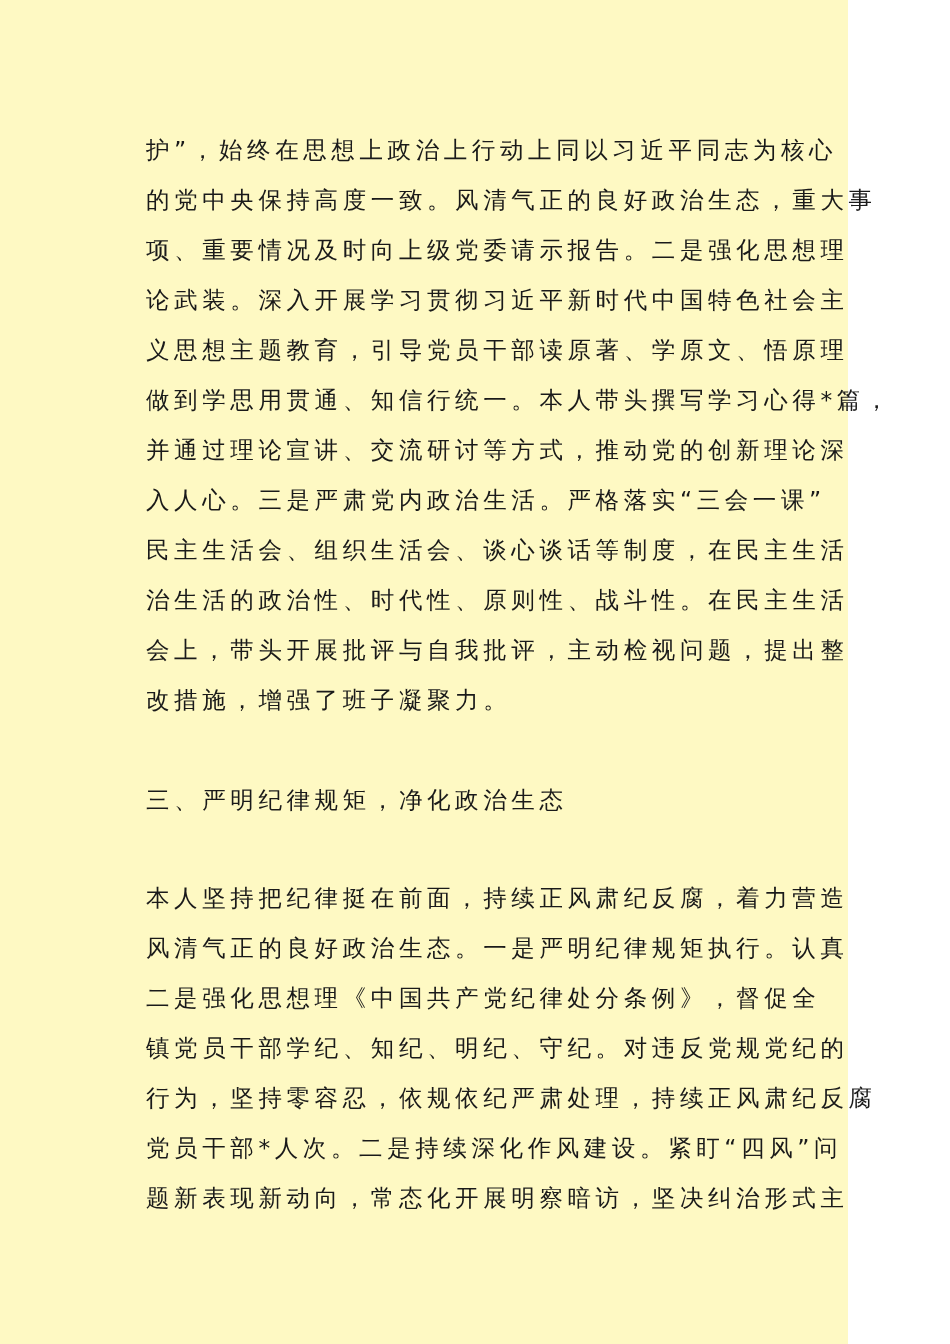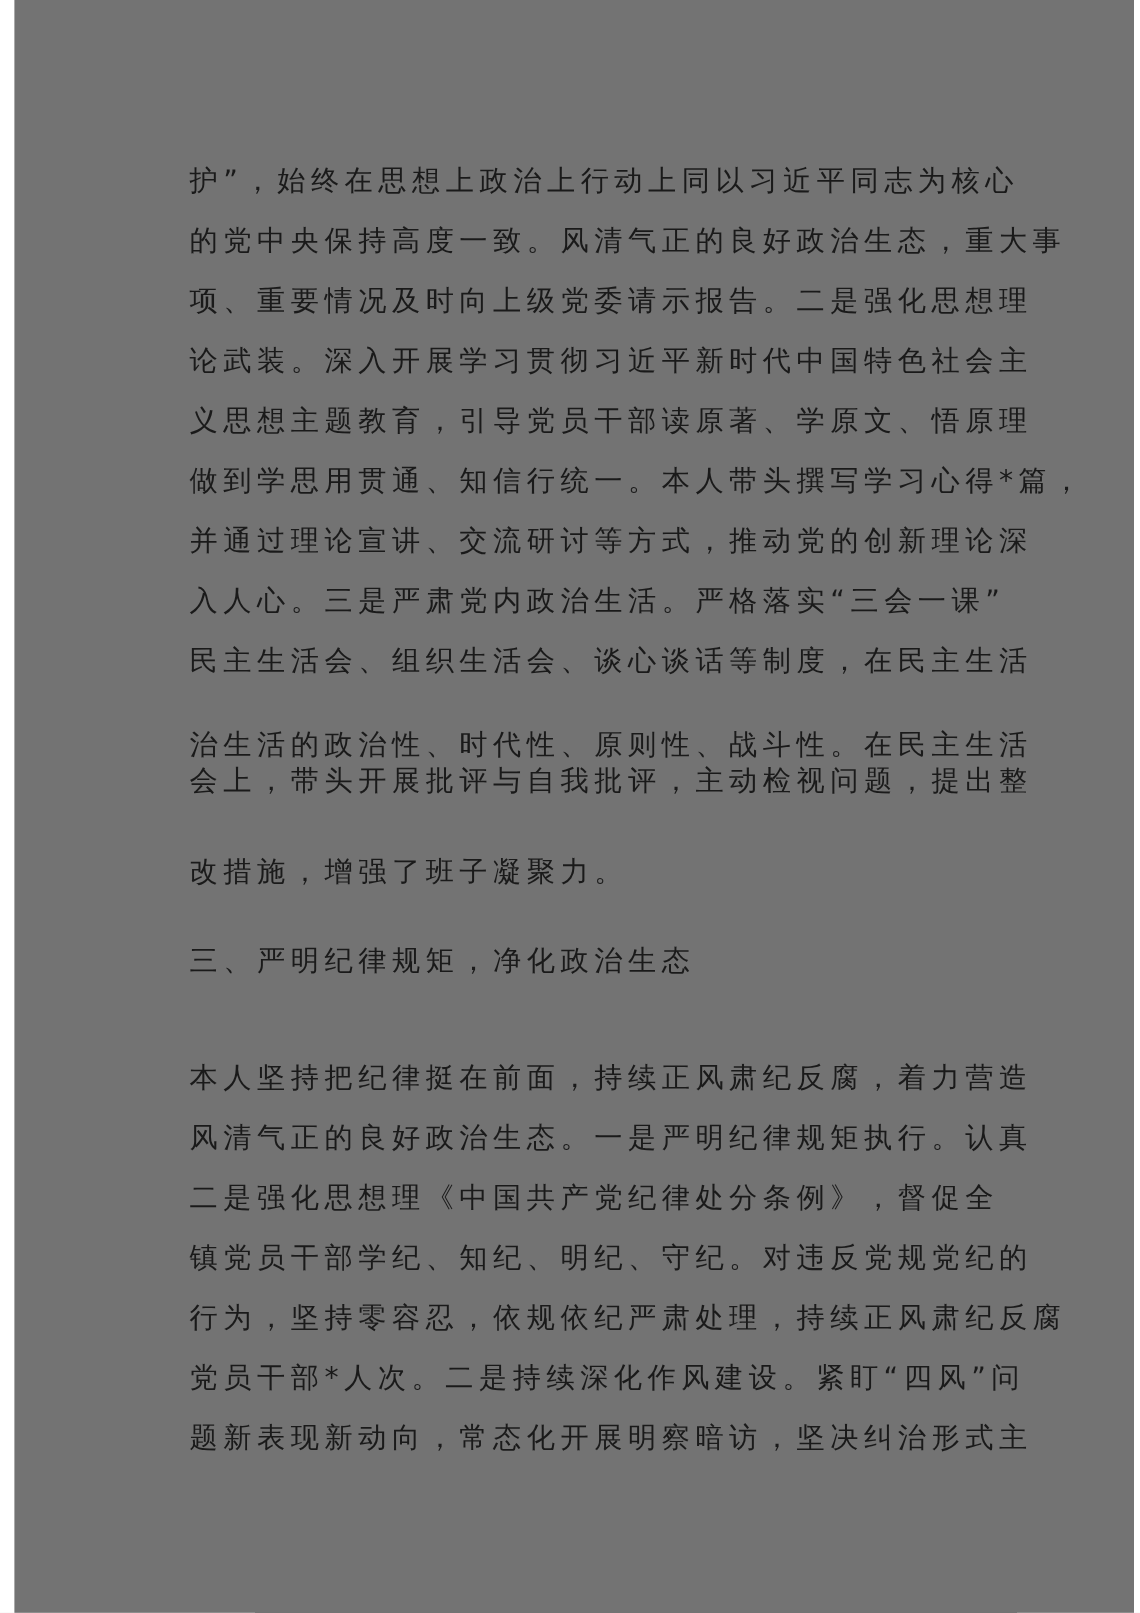--- a/index.html
+++ b/index.html
@@ -10,40 +10,39 @@
     body {
       width: 950px;
       height: 1344px;
       position: relative;
       overflow: hidden;
       font-family: "DejaVu Sans", "Liberation Sans", sans-serif;
       color: #1a1a1a;
     }
     .page {
       position: absolute;
-      left: 12px; top: 0;
-      width: 933px;
+      left: 0; top: 0;
+      width: 848px;
       height: 1344px;
-      background: #737373;
+      background: #fef9c3;
     }
     .line {
       position: absolute;
       left: 146px;
       width: 660px;
       height: 36px;
       font-size: 23.5px;
       line-height: 36px;
       white-space: nowrap;
       letter-spacing: 4.6px;
       text-align: justify;
       text-align-last: justify;
     }
     .line.last {
       text-align-last: left;
-      margin-top: 26px;
     }
     .heading {
       position: absolute;
       left: 146px;
       height: 36px;
       font-size: 23.5px;
       line-height: 36px;
       white-space: nowrap;
       letter-spacing: 4.6px;
     }
@@ -56,21 +55,21 @@
   <div>
     <div class="line" style="top:132px;">护”，始终在思想上政治上行动上同以习近平同志为核心</div>
     <div class="line" style="top:182px;">的党中央保持高度一致。风清气正的良好政治生态，重大事</div>
     <div class="line" style="top:232px;">项、重要情况及时向上级党委请示报告。二是强化思想理</div>
     <div class="line" style="top:282px;">论武装。深入开展学习贯彻习近平新时代中国特色社会主</div>
     <div class="line" style="top:332px;">义思想主题教育，引导党员干部读原著、学原文、悟原理</div>
     <div class="line" style="top:382px;">做到学思用贯通、知信行统一。本人带头撰写学习心得*篇，</div>
     <div class="line" style="top:432px;">并通过理论宣讲、交流研讨等方式，推动党的创新理论深</div>
     <div class="line" style="top:482px;">入人心。三是严肃党内政治生活。严格落实“三会一课”</div>
     <div class="line" style="top:532px;">民主生活会、组织生活会、谈心谈话等制度，在民主生活</div>
-    <div class="line" style="top:582px;margin-top:20px;">治生活的政治性、时代性、原则性、战斗性。在民主生活</div>
+    <div class="line" style="top:582px;">治生活的政治性、时代性、原则性、战斗性。在民主生活</div>
     <div class="line" style="top:632px;">会上，带头开展批评与自我批评，主动检视问题，提出整</div>
     <div class="line last" style="top:682px;">改措施，增强了班子凝聚力。</div>
   </div>
 
   <div class="heading" style="top:782px;">三、严明纪律规矩，净化政治生态</div>
 
   <div>
     <div class="line" style="top:880px;">本人坚持把纪律挺在前面，持续正风肃纪反腐，着力营造</div>
     <div class="line" style="top:930px;">风清气正的良好政治生态。一是严明纪律规矩执行。认真</div>
     <div class="line" style="top:980px;">二是强化思想理《中国共产党纪律处分条例》，督促全</div>

